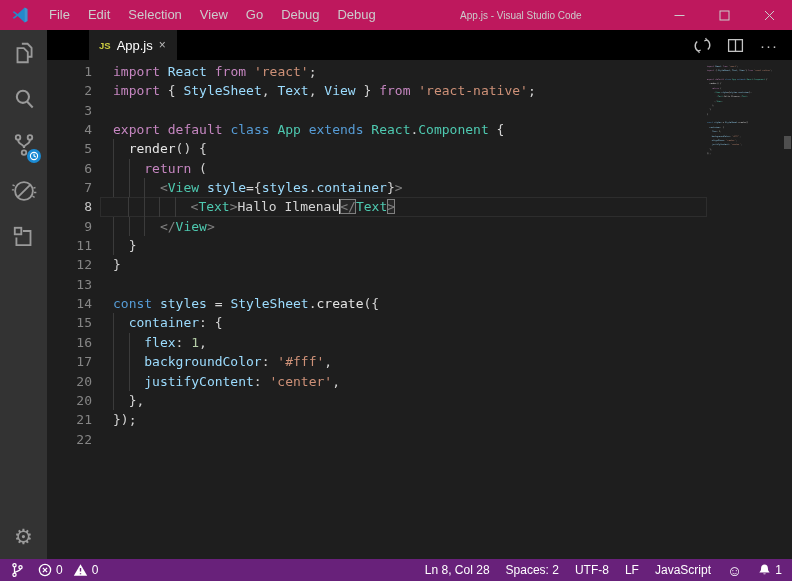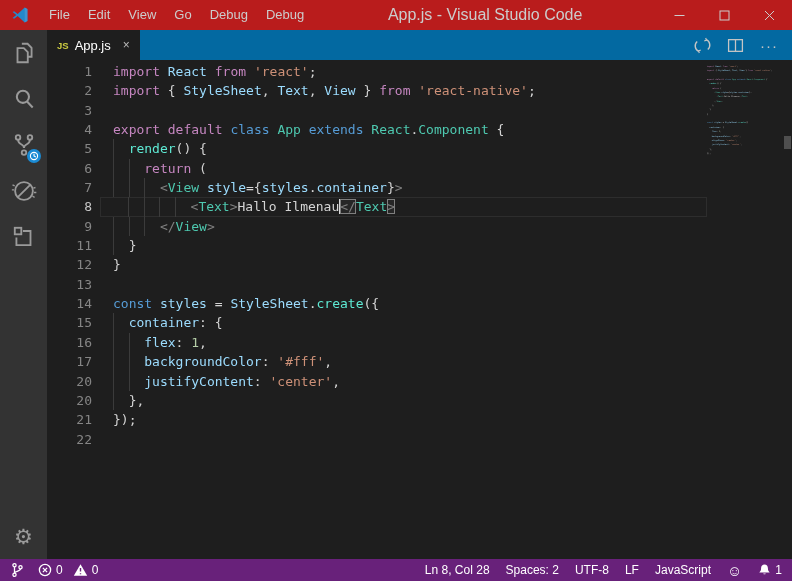--- a/index.html
+++ b/index.html
@@ -1,65 +1,65 @@
 <!DOCTYPE html>
 <html><head>
 <meta charset="utf-8">
 <style>
   * { margin:0; padding:0; box-sizing:border-box; }
   html,body { width:792px; height:581px; overflow:hidden; background:#1e1e1e;
               font-family:"Liberation Sans", sans-serif; }
   .window { width:792px; height:581px; display:flex; flex-direction:column; position:relative; }
 
   
-  .titlebar { height:30px; background:#b91c1c; display:flex; align-items:center; color:#cccccc;
+  .titlebar { height:30px; background:#be185d; display:flex; align-items:center; color:#cccccc;
               font-size:13px; flex:0 0 30px; }
   .logo { width:40px; display:flex; justify-content:center; align-items:center; }
   .menus { display:flex; }
   .menu-item { padding:0 9px; height:30px; line-height:30px; cursor:default; }
-  .tb-title { flex:1; text-align:center; font-size:16px; color:#cccccc; white-space:nowrap; overflow:hidden; }
+  .tb-title { flex:1; text-align:center; font-size:10px; color:#cccccc; white-space:nowrap; overflow:hidden; }
   .win-controls { display:flex; }
   .win-btn { width:45px; height:30px; display:flex; align-items:center; justify-content:center; }
 
   
   .body-row { flex:1; display:flex; min-height:0; }
 
   
   .activitybar { width:47px; background:#333333; display:flex; flex-direction:column; align-items:center; }
   .ab-item { width:47px; height:46px; display:flex; align-items:center; justify-content:center; position:relative; }
   .ab-spacer { flex:1; }
   .ab-badge { position:absolute; right:6px; bottom:5px; width:14px; height:14px; border-radius:50%;
               background:#1b8bd4; display:flex; align-items:center; justify-content:center; }
   .gear { font-size:21px; color:#9a9a9a; line-height:1; }
 
   
   .editor-col { flex:1; display:flex; flex-direction:column; min-width:0; }
 
   
-  .tabbar { height:30px; background:#0369a1; display:flex; align-items:stretch; flex:0 0 30px; }
+  .tabbar { height:30px; background:#000000; display:flex; align-items:stretch; flex:0 0 30px;padding-left:42px; }
   .tab { background:#1e1e1e; display:flex; align-items:center; padding:0 10px; min-width:88px; }
   .tab-jsicon { color:#cbcb41; font-weight:bold; font-size:9.5px; margin-right:6px; letter-spacing:0; }
-  .tab-label { color:#ffffff; font-size:13px; margin-right:12px; }
+  .tab-label { color:#ffffff; font-size:13px; margin-right:6px; }
   .tab-close { color:#bbbbbb; font-size:12px; }
   .tabbar-actions { margin-left:auto; display:flex; align-items:center; gap:16px; padding-right:14px; color:#c5c5c5; }
   .more-dots { font-size:15px; letter-spacing:1px; color:#c5c5c5; }
 
   
   .editor { flex:1; background:#1e1e1e; position:relative; overflow:hidden; }
   .code { padding-top:2px; margin-right:85px; }
   .line { display:flex; height:19.35px; line-height:19.35px;
           font-family:"DejaVu Sans Mono", monospace; font-size:13px; }
   .ln { width:53px; flex:0 0 53px; text-align:right; padding-right:8px; color:#858585; user-select:none; }
   .lc { flex:1; white-space:pre; padding-left:13px; color:#d4d4d4; }
   .line.current .ln { color:#c6c6c6; }
   .line.current .lc { box-shadow: inset 0 0 0 1px #2d2d2d; padding-left: 28px; }
   .guide { display:inline-block; width:2ch; height:19.35px; border-left:1px solid #3b3b3b; vertical-align:top; }
   .tk-kw{color:#c586c0} .tk-st{color:#569cd6} .tk-ty{color:#4ec9b0} .tk-va{color:#9cdcfe}
   .tk-str{color:#ce9178} .tk-num{color:#b5cea8} .tk-pun{color:#d4d4d4} .tk-ang{color:#808080}
-  .tk-fn{color:#5eead4} .tk-txt{color:#d4d4d4}
+  .tk-fn{color:#e5e5e5} .tk-txt{color:#d4d4d4}
   .box { box-shadow: inset 0 0 0 1px #7f7f7f; background:rgba(120,120,120,0.10); }
   .caret { display:inline-block; width:0; height:15px; border-left:1.6px solid #d7d7d7; vertical-align:middle; margin-top:-2px; }
 
   
   .minimap { position:absolute; top:4px; right:9px; width:76px; opacity:.9; }
   .mline { height:4.35px; line-height:4.35px; font-size:2px; white-space:pre;
            font-family:"DejaVu Sans Mono", monospace; overflow:hidden; }
   .ruler-marker { position:absolute; right:1px; top:76px; width:7px; height:13px; background:#6a6a6a; opacity:.65; }
 
   
@@ -79,20 +79,21 @@
   <div class="titlebar">
     <div class="logo">
       <svg width="18" height="18" viewBox="0 0 20 20">
         <path fill="#2489ca" d="M15.2 1.6 L7.4 8.9 L3.5 5.9 L1.8 6.8 L5.8 10 L1.8 13.2 L3.5 14.1 L7.4 11.1 L15.2 18.4 L18.3 16.8 V3.2 Z"></path>
         <path fill="#569cd6" opacity="0.55" d="M15.2 1.6 L18.3 3.2 V16.8 L15.2 18.4 Z"></path>
       </svg>
     </div>
     <div class="menus">
         <div class="menu-item">File</div>
         <div class="menu-item">Edit</div>
+        <div class="menu-item">Selection</div>
         <div class="menu-item">View</div>
         <div class="menu-item">Go</div>
         <div class="menu-item">Debug</div>
         <div class="menu-item">Debug</div>
       </div>
     <div class="tb-title">App.js - Visual Studio Code</div>
     <div class="win-controls">
       <div class="win-btn">
         <svg width="11" height="11" viewBox="0 0 11 11">
             <line x1="0.5" y1="5.5" x2="10.5" y2="5.5" stroke="#cccccc" stroke-width="1"></line>

